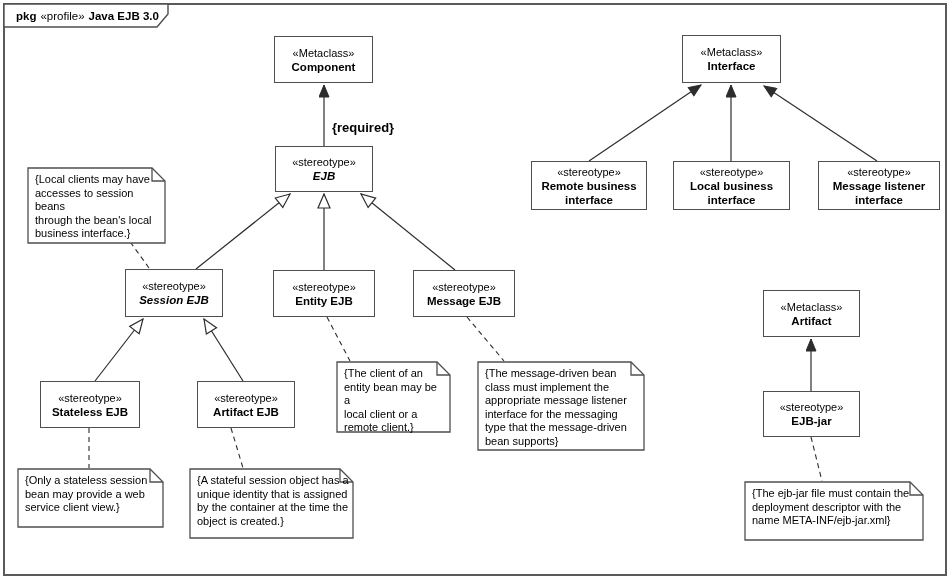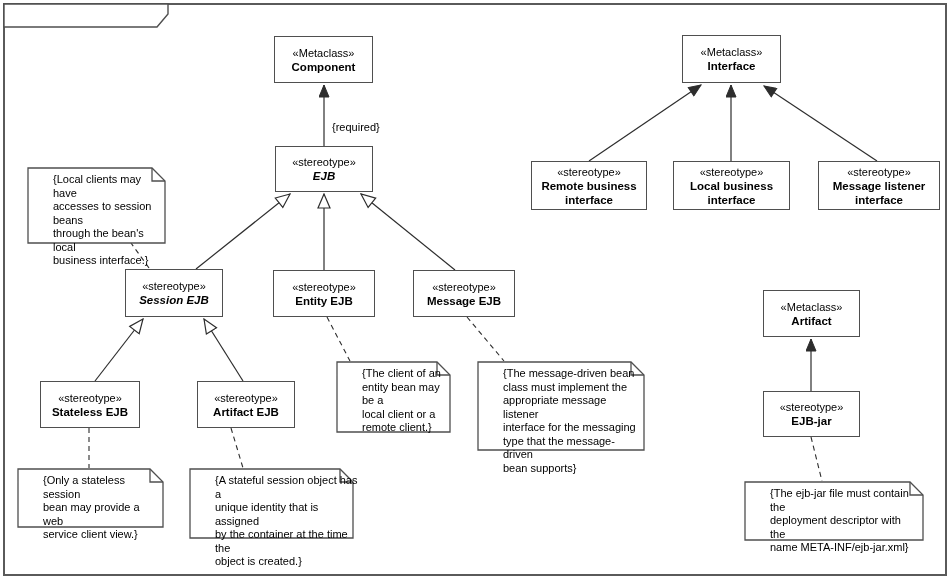--- a/index.html
+++ b/index.html
@@ -15,29 +15,29 @@
     background:#ffffff; border:1.5px solid #4f4f4f;
     display:flex; flex-direction:column; align-items:center; justify-content:center;
     text-align:center; z-index:3;
   }
   .node .stereo { font-size:11px; line-height:14px; }
   .node .nname  { font-size:11.5px; line-height:14px; font-weight:bold; padding:0 3px; }
   .node .italic { font-style:italic; }
   .note-text {
     position:absolute; box-sizing:border-box; z-index:3;
     font-size:11px; line-height:13.5px; white-space:pre-line;
-    padding:5px 4px 0 25px; text-align:left;
+    padding:5px 4px 0 7px; text-align:left;
   }
   #frame-tab-text {
     position:absolute; left:16px; top:7px; height:18px; z-index:3;
     display:flex; align-items:center; gap:4px; font-size:11.5px;
   }
   #frame-tab-text .b { font-weight:bold; }
   .edge-label {
-    position:absolute; z-index:3; font-size:11px; line-height:13px;
+    position:absolute; z-index:3; font-size:13px; line-height:13px;font-weight:bold;
   }
 </style>
 </head>
 <body>
 
 <div id="canvas">
 
   <svg id="wires" width="950" height="583" viewBox="0 0 950 583">
     <defs>
       <marker id="mOpen" markerUnits="userSpaceOnUse" markerWidth="16" markerHeight="15" viewBox="0 0 16 15" refX="15" refY="7.5" orient="auto">
@@ -99,20 +99,25 @@
         <path d="M 478 362 H 631 L 644 375 V 450 H 478 Z"></path>
         <path d="M 631 362 V 375 H 644" fill="none"></path>
       </g>
       <g>
         <path d="M 745 482 H 910 L 923 495 V 540 H 745 Z"></path>
         <path d="M 910 482 V 495 H 923" fill="none"></path>
       </g>
     </g>
   </svg>
 
+  <div id="frame-tab-text">
+    <span class="b">pkg</span>
+    <span>«profile»</span>
+    <span class="b">Java EJB 3.0</span>
+  </div>
 
   <div class="node" style="left:274px;top:36px;width:99px;height:47px">
     <div class="stereo">«Metaclass»</div>
     <div class="nname">Component</div>
   </div>
 
   <div class="node" style="left:275px;top:146px;width:98px;height:46px">
     <div class="stereo">«stereotype»</div>
     <div class="nname italic">EJB</div>
   </div>

